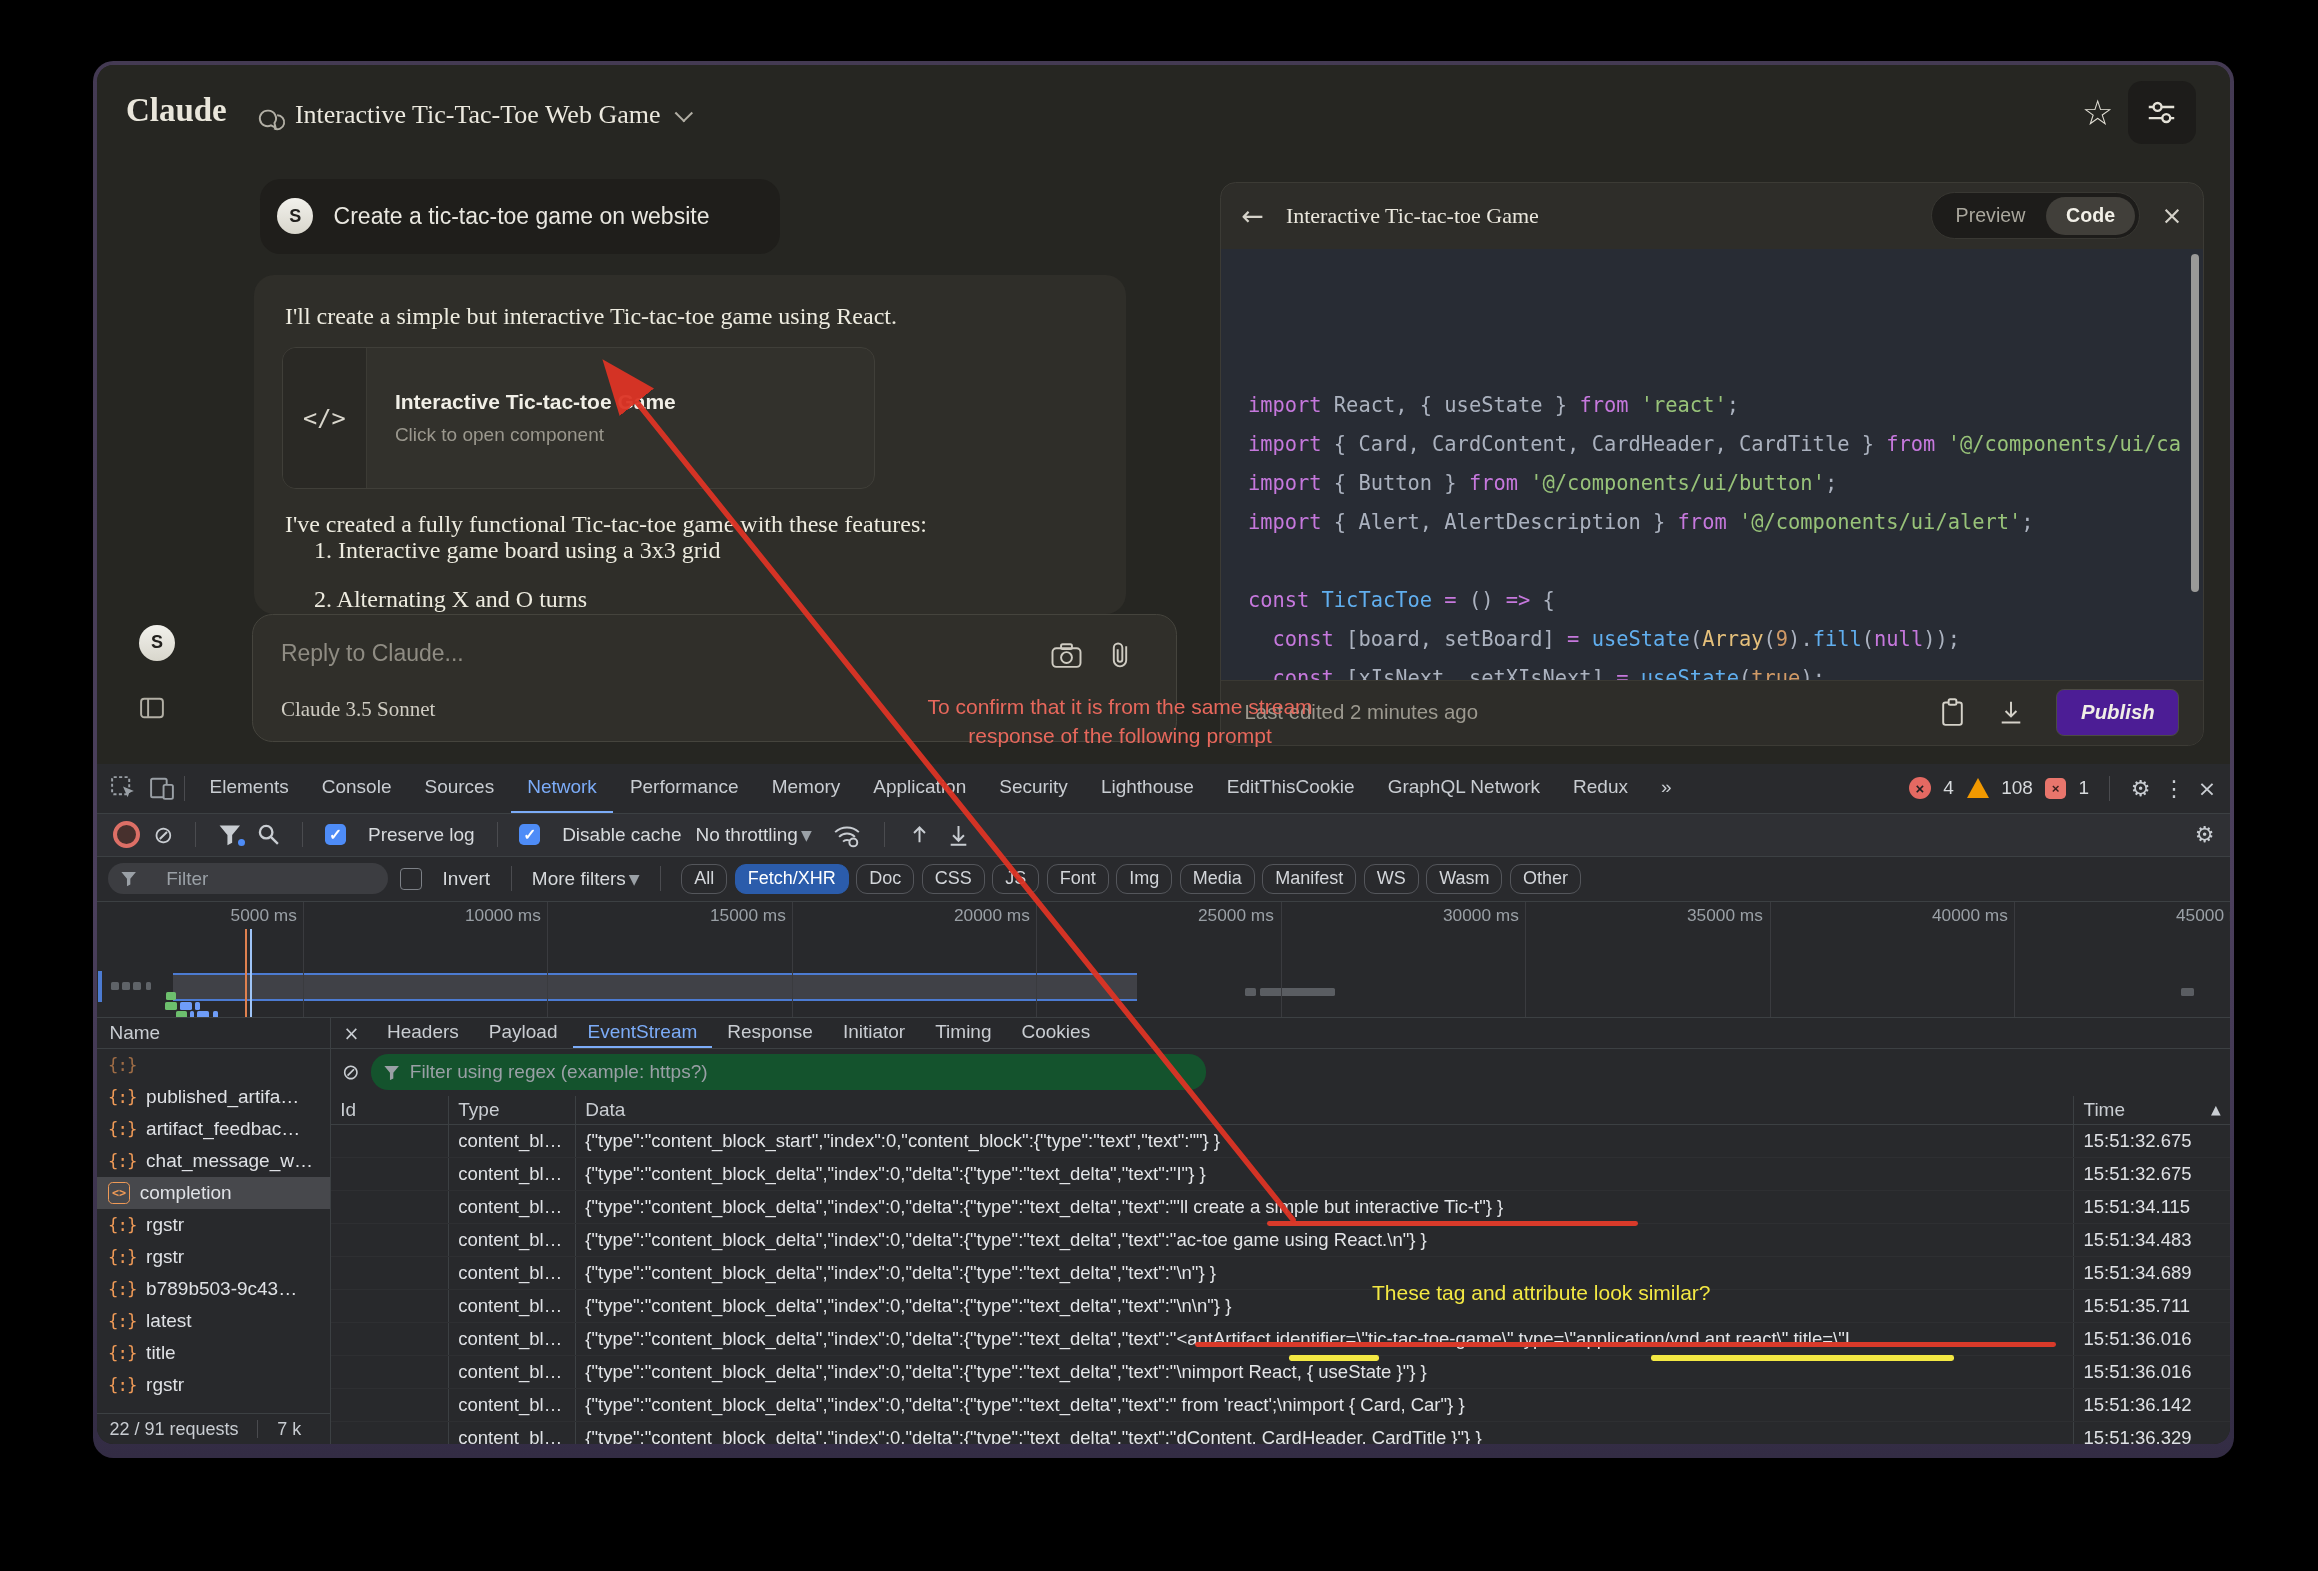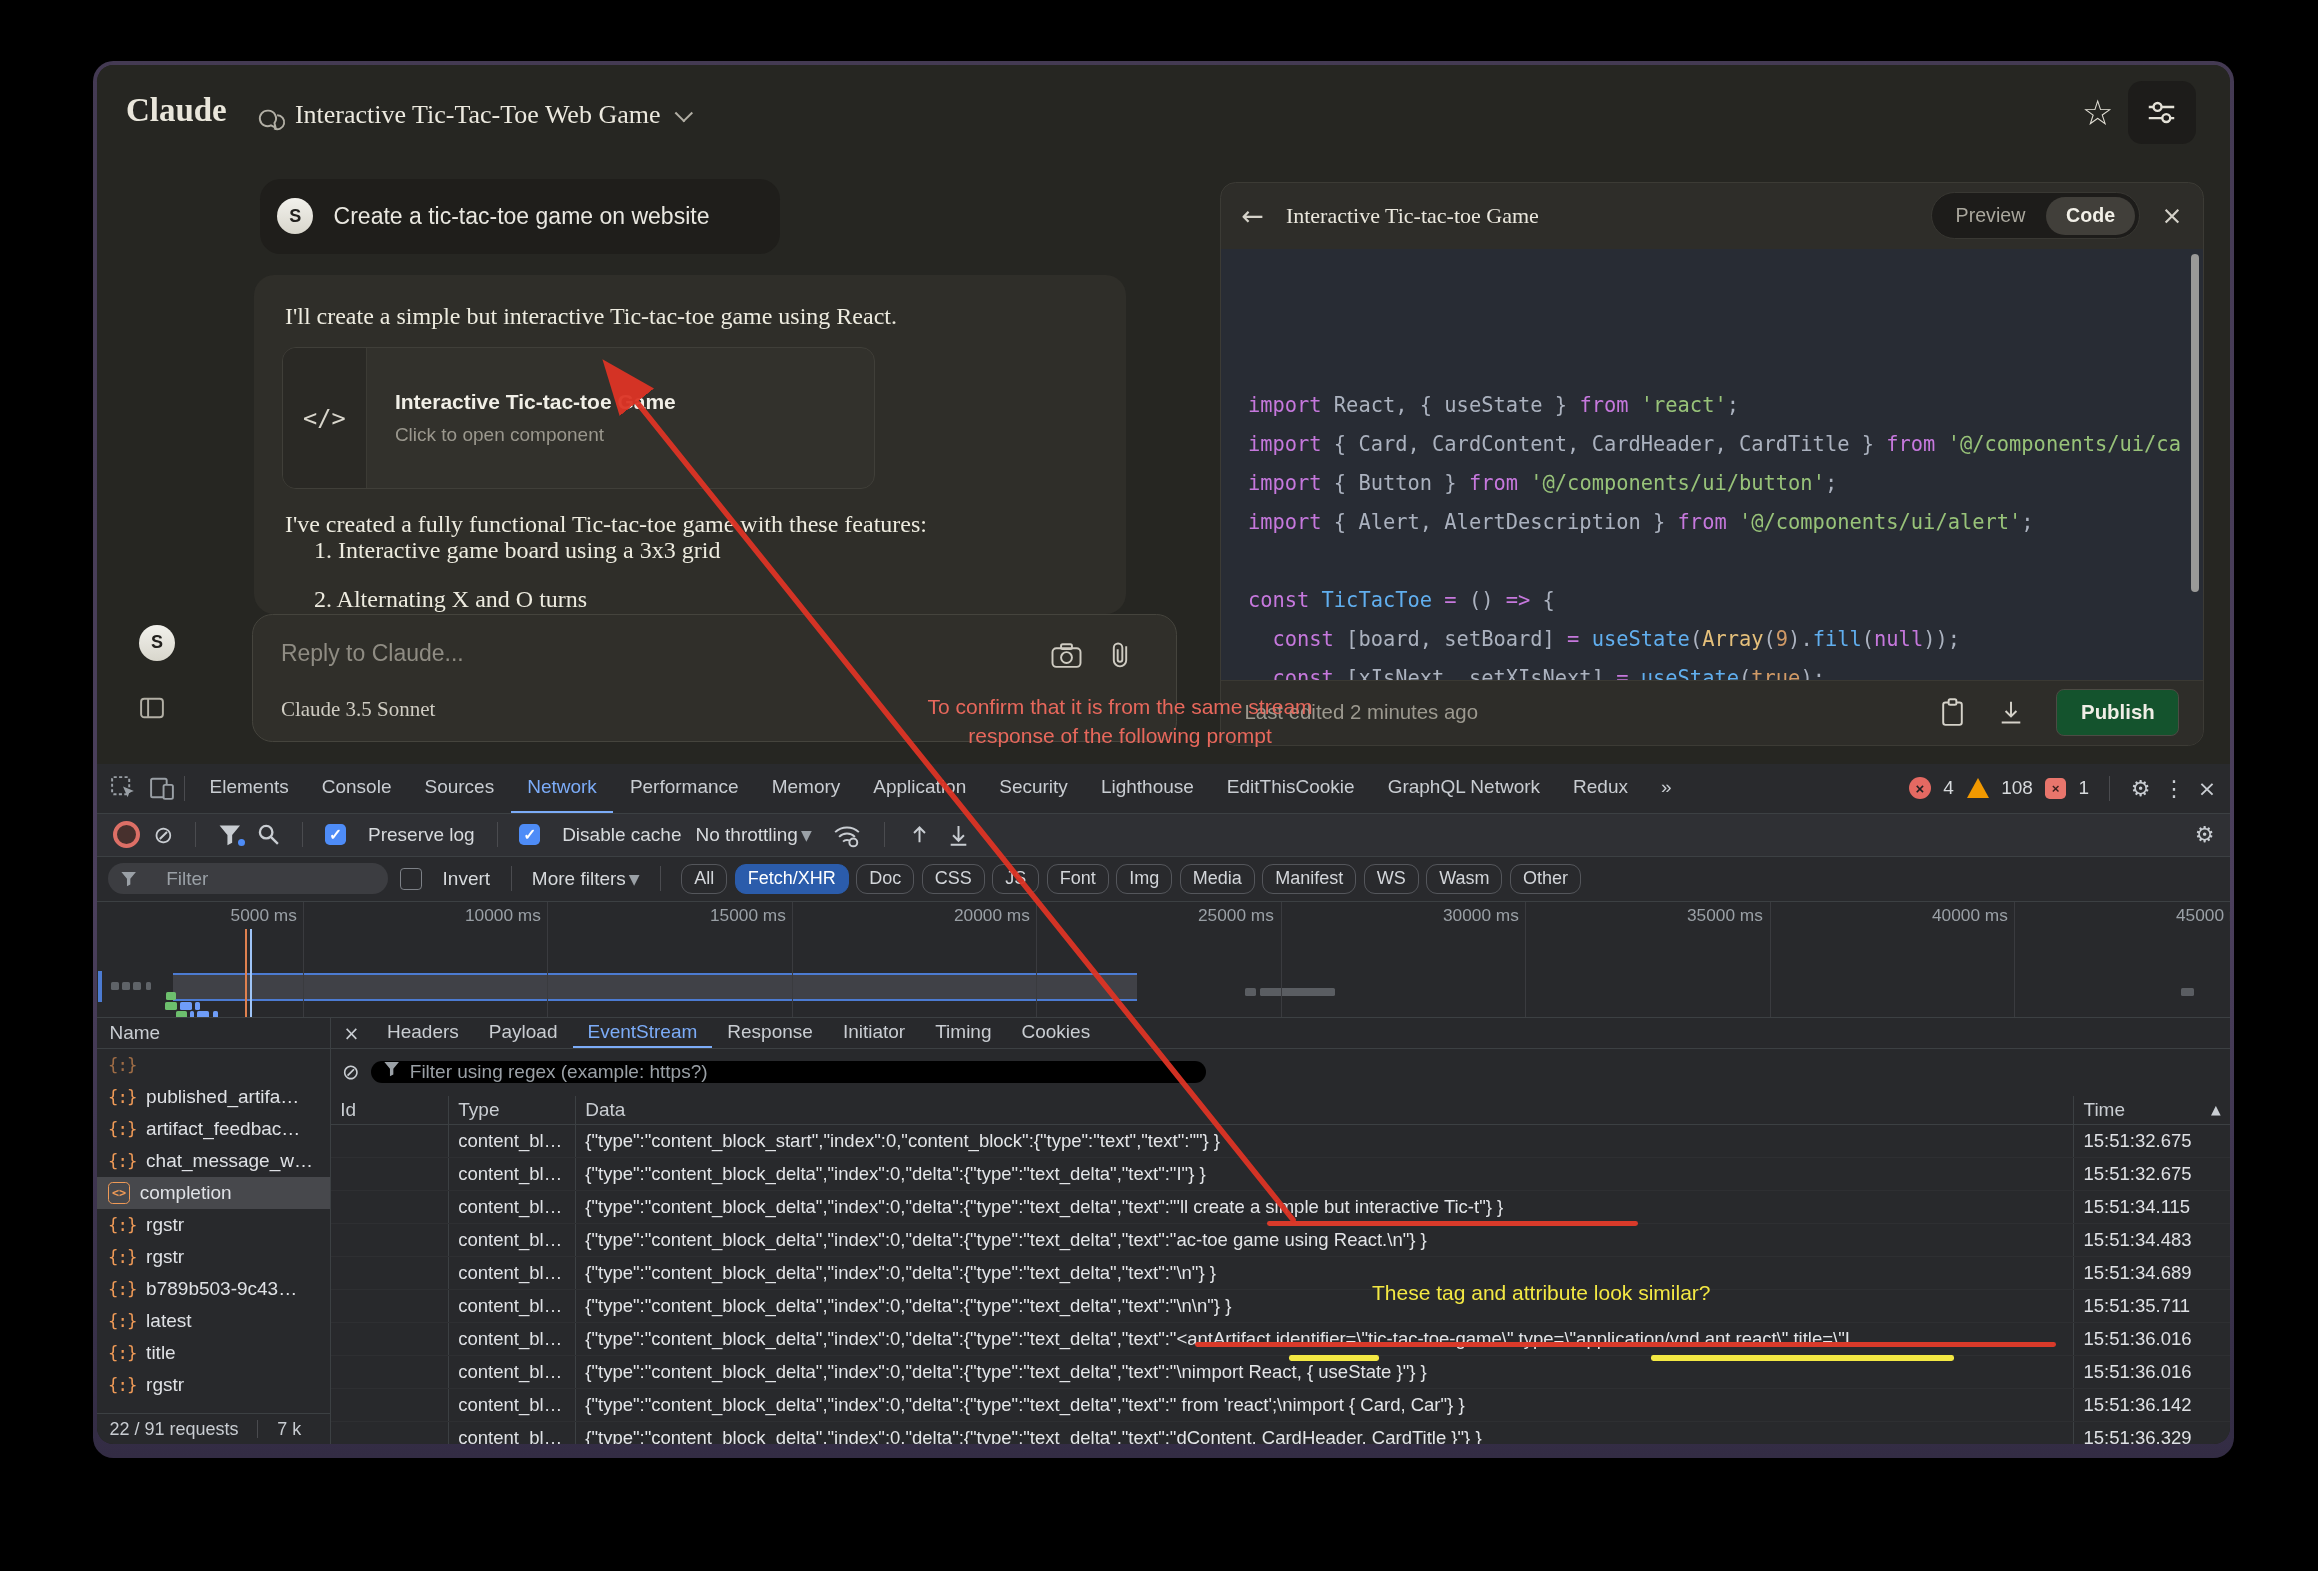--- a/index.html
+++ b/index.html
@@ -62,21 +62,21 @@
   .ap-toggle .seg{font-size:19.6px;color:#aaa79d;padding:7.9px 20.4px;border-radius:785px;}
   .ap-toggle .seg.sel{background:#413f3a;color:#f2f0e8;font-weight:700;}
   .ap-close{margin-left:22px;font-size:25px;color:#d5d2c9;}
   .ap-code{flex:1;background:#282c34;padding:20.4px 0 0 27px;font-family:"DejaVu Sans Mono",monospace;font-size:20.4px;
            line-height:39px;white-space:pre;overflow:hidden;position:relative;}
   .ap-scroll{position:absolute;right:3.9px;top:4.7px;width:7.9px;height:338px;border-radius:3.9px;background:#9a9a98;}
   .tk-k{color:#c678dd;} .tk-p{color:#abb2bf;} .tk-s{color:#98c379;} .tk-f{color:#61afef;} .tk-c{color:#e5c07b;} .tk-n{color:#d19a66;}
   .ap-footer{height:64px;flex:0 0 64px;border-top:0.8px solid #3a3933;display:flex;align-items:center;padding:0 23.6px;background:#2e2d29;}
   .ap-edited{font-size:20.4px;color:#9c998f;}
   .ap-acts{margin-left:auto;display:flex;align-items:center;gap:31px;}
-  .ap-publish{background:#14532d;border:0.8px solid #4c4b44;border-radius:7.9px;color:#f0eee6;font-weight:700;font-size:20.4px;padding:11px 23.6px;}
+  .ap-publish{background:#4c1d95;border:0.8px solid #4c4b44;border-radius:7.9px;color:#f0eee6;font-weight:700;font-size:20.4px;padding:11px 23.6px;font-style:italic;}
 
   
   .devtools{flex:1;background:#28292c;display:flex;flex-direction:column;min-height:0;font-size:19px;color:#c9cdd2;}
   .dt-tabbar{height:49px;flex:0 0 49px;background:#292a2d;border-bottom:0.8px solid #3c4043;display:flex;align-items:center;padding-left:12.6px;}
   .dt-tab{height:100%;display:flex;align-items:center;padding:0 16.5px;font-size:19px;color:#c9cdd2;box-sizing:border-box;border-bottom:2.4px solid transparent;}
   .dt-tab.active{color:#7cacf8;border-bottom:2.4px solid #7cacf8;}
   .vsep{width:0.8px;height:25px;background:#4a4b4f;margin:0 7.9px;flex:0 0 0.8px;}
   .dt-right{margin-left:auto;display:flex;align-items:center;gap:12.6px;padding-right:14px;}
   .badge-num{font-size:19px;color:#d7dadd;}
   .err-dot{width:22px;height:22px;border-radius:50%;background:#e46962;color:#1f1f22;font-size:15px;font-weight:700;
@@ -124,21 +124,21 @@
   .np-foot{height:30px;flex:0 0 30px;border-top:0.8px solid #3c4043;display:flex;align-items:center;gap:11px;padding-left:12.6px;
            font-size:18px;color:#c9cdd2;white-space:nowrap;overflow:hidden;}
   .np-foot .vsep{height:17.3px;}
 
   .detail{flex:1;display:flex;flex-direction:column;min-width:0;min-height:0;}
   .det-tabs{height:30px;flex:0 0 30px;border-bottom:0.8px solid #3c4043;display:flex;align-items:center;}
   .det-x{padding:0 12.6px;font-size:19px;color:#c9cdd2;}
   .det-tab{height:100%;display:flex;align-items:center;padding:0 15px;font-size:19px;color:#c9cdd2;box-sizing:border-box;border-bottom:2.4px solid transparent;}
   .det-tab.active{color:#7cacf8;border-bottom-color:#7cacf8;}
   .det-filter{height:47px;flex:0 0 47px;display:flex;align-items:center;gap:11px;padding-left:11px;}
-  .det-fpill{height:22px;width:835px;border-radius:17.3px;background:#000000;display:flex;align-items:flex-start;gap:9.4px;padding-left:12.6px;box-sizing:border-box;color:#9aa0a6;font-size:19px;}
+  .det-fpill{height:36px;width:835px;border-radius:17.3px;background:#14532d;display:flex;align-items:center;gap:9.4px;padding-left:12.6px;box-sizing:border-box;color:#9aa0a6;font-size:19px;}
   .grid-head{height:28px;flex:0 0 28px;border-bottom:0.8px solid #3c4043;display:flex;font-size:19px;color:#c9cdd2;}
   .gc{display:flex;align-items:center;padding-left:9.4px;box-sizing:border-box;}
   .gc-id{width:118px;flex:0 0 118px;border-right:0.8px solid #3c4043;}
   .gc-type{width:127px;flex:0 0 127px;border-right:0.8px solid #3c4043;}
   .gc-data{flex:1;border-right:0.8px solid #3c4043;min-width:0;}
   .gc-time{width:156px;flex:0 0 156px;justify-content:space-between;padding-right:9.4px;}
   .ev-rows{flex:1;overflow:hidden;}
   .ev-row{height:32px;display:flex;font-size:18.5px;color:#dfe1e5;border-bottom:0.8px solid rgba(255,255,255,0.03);}
   .ev-row .gc{white-space:nowrap;overflow:hidden;}
   .ev-data{color:#e3e5e8;}

